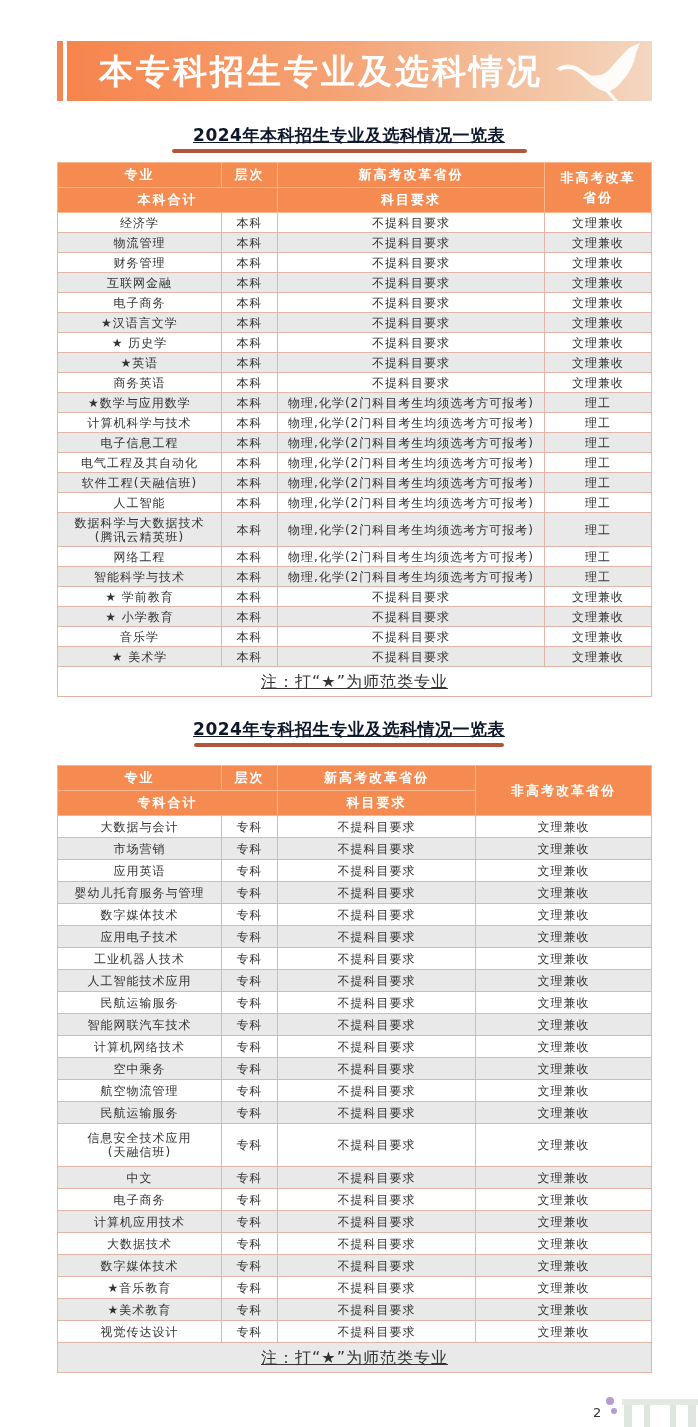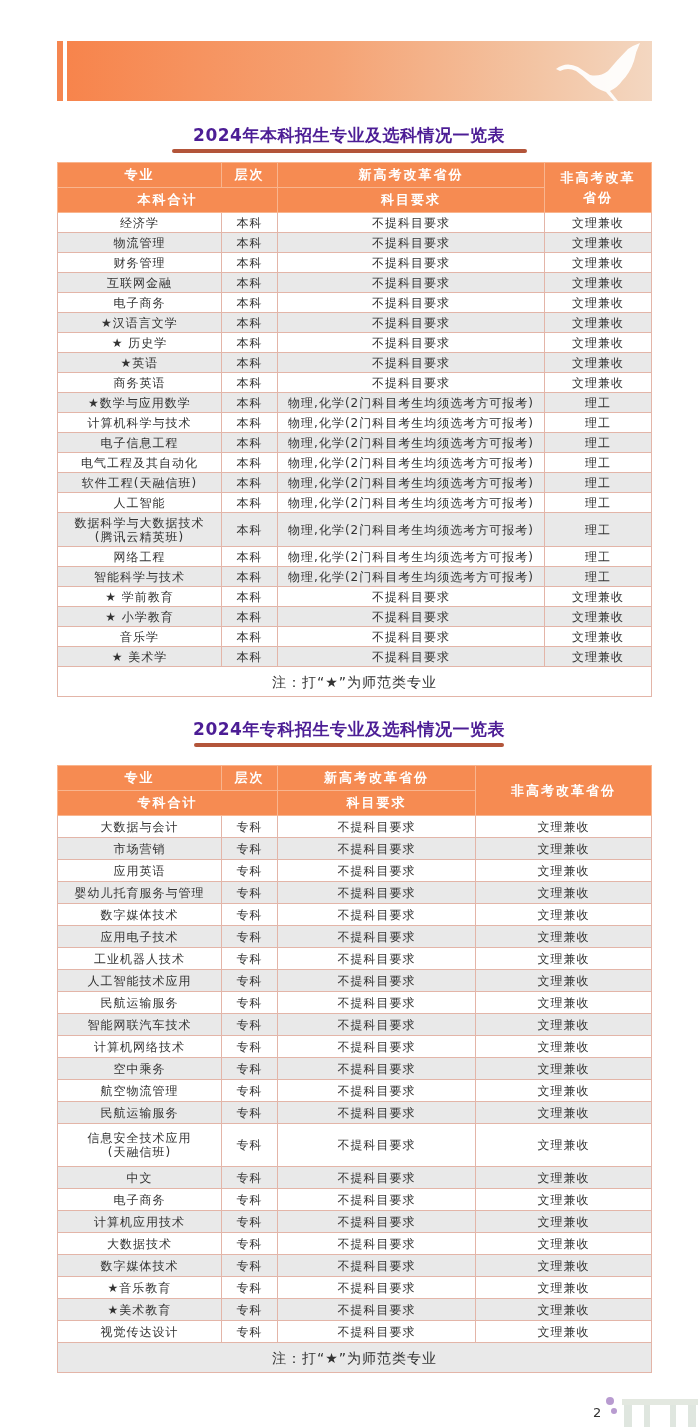--- a/index.html
+++ b/index.html
@@ -2,40 +2,41 @@
 <html><head>
 <meta charset="utf-8">
 <style>
   html,body{margin:0;padding:0;background:#fff;}
   body{width:698px;height:1427px;position:relative;overflow:hidden;font-family:"DejaVu Sans","Liberation Sans",sans-serif;color:#333;}
   .banner{position:absolute;left:57px;top:41px;width:595px;height:60px;}
   .banner .bar{position:absolute;left:0;top:0;width:6px;height:60px;background:#f58650;}
   .banner .grad{position:absolute;left:10px;top:0;width:585px;height:60px;background:linear-gradient(90deg,#f7844c 0%,#f5a273 45%,#f3c4a3 80%,#f3d7c1 100%);}
   .banner .title{position:absolute;left:42px;top:8px;font-size:34px;font-weight:bold;color:#fff;letter-spacing:3px;line-height:44px;}
   .banner .crane{position:absolute;right:4px;top:0;width:100px;height:60px;}
-  .section-title{position:absolute;left:0;width:698px;text-align:center;font-size:17px;font-weight:bold;color:#4c1d95;letter-spacing:0.5px;}
+  .section-title{position:absolute;left:0;width:698px;text-align:center;font-size:17px;font-weight:bold;color:#0f172a;letter-spacing:0.5px;text-decoration:underline;}
   .section-title .underline{display:block;margin:2px auto 0;height:4px;border-radius:2px;background:#b3553a;}
   table{position:absolute;left:57px;width:594px;border-collapse:collapse;table-layout:fixed;font-size:12px;}
   th{background:#f68b52;color:#fff;font-weight:bold;font-size:13px;border:1px solid #f9b58e;height:24px;padding:0;letter-spacing:2px;}
   td{border:1px solid #e3b5a8;text-align:center;padding:0;height:19px;line-height:14px;letter-spacing:1px;}
   tr.alt td{background:#e9e9e9;}
-  td.note{height:29px;font-size:14px;}
+  td.note{height:29px;font-size:16px;text-decoration:underline;}
   td.twoline{height:33px;}
   .tbl2 td{height:21px;}
   .tbl2 td.twoline{height:42px;}
   .tbl2 td.note{height:29px;background:#e9e9e9;}
   .footer{position:absolute;left:590px;top:1393px;width:108px;height:34px;}
   .footer .pg{position:absolute;left:3px;top:12px;font-size:13px;color:#333;}
 </style>
 </head>
 <body>
 
 <div class="banner">
   <div class="bar"></div>
   <div class="grad"></div>
+  <div class="title">本专科招生专业及选科情况</div>
   <svg class="crane" viewBox="0 0 100 60">
     <path d="M8 28 Q18 20 30 26 Q36 30 42 34 Q52 36 60 30 Q70 18 80 8 Q86 4 92 2 Q88 10 86 20 Q82 32 74 40 Q70 46 62 50 L70 60 L66 60 L58 51 Q48 48 40 40 Q34 34 28 30 Q20 26 12 30 Z" fill="#fff" opacity="0.92"></path>
   </svg>
 </div>
 
 <div class="section-title" style="top:124px;">
   <span>2024年本科招生专业及选科情况一览表</span>
   <span class="underline" style="width:355px;"></span>
 </div>
 

